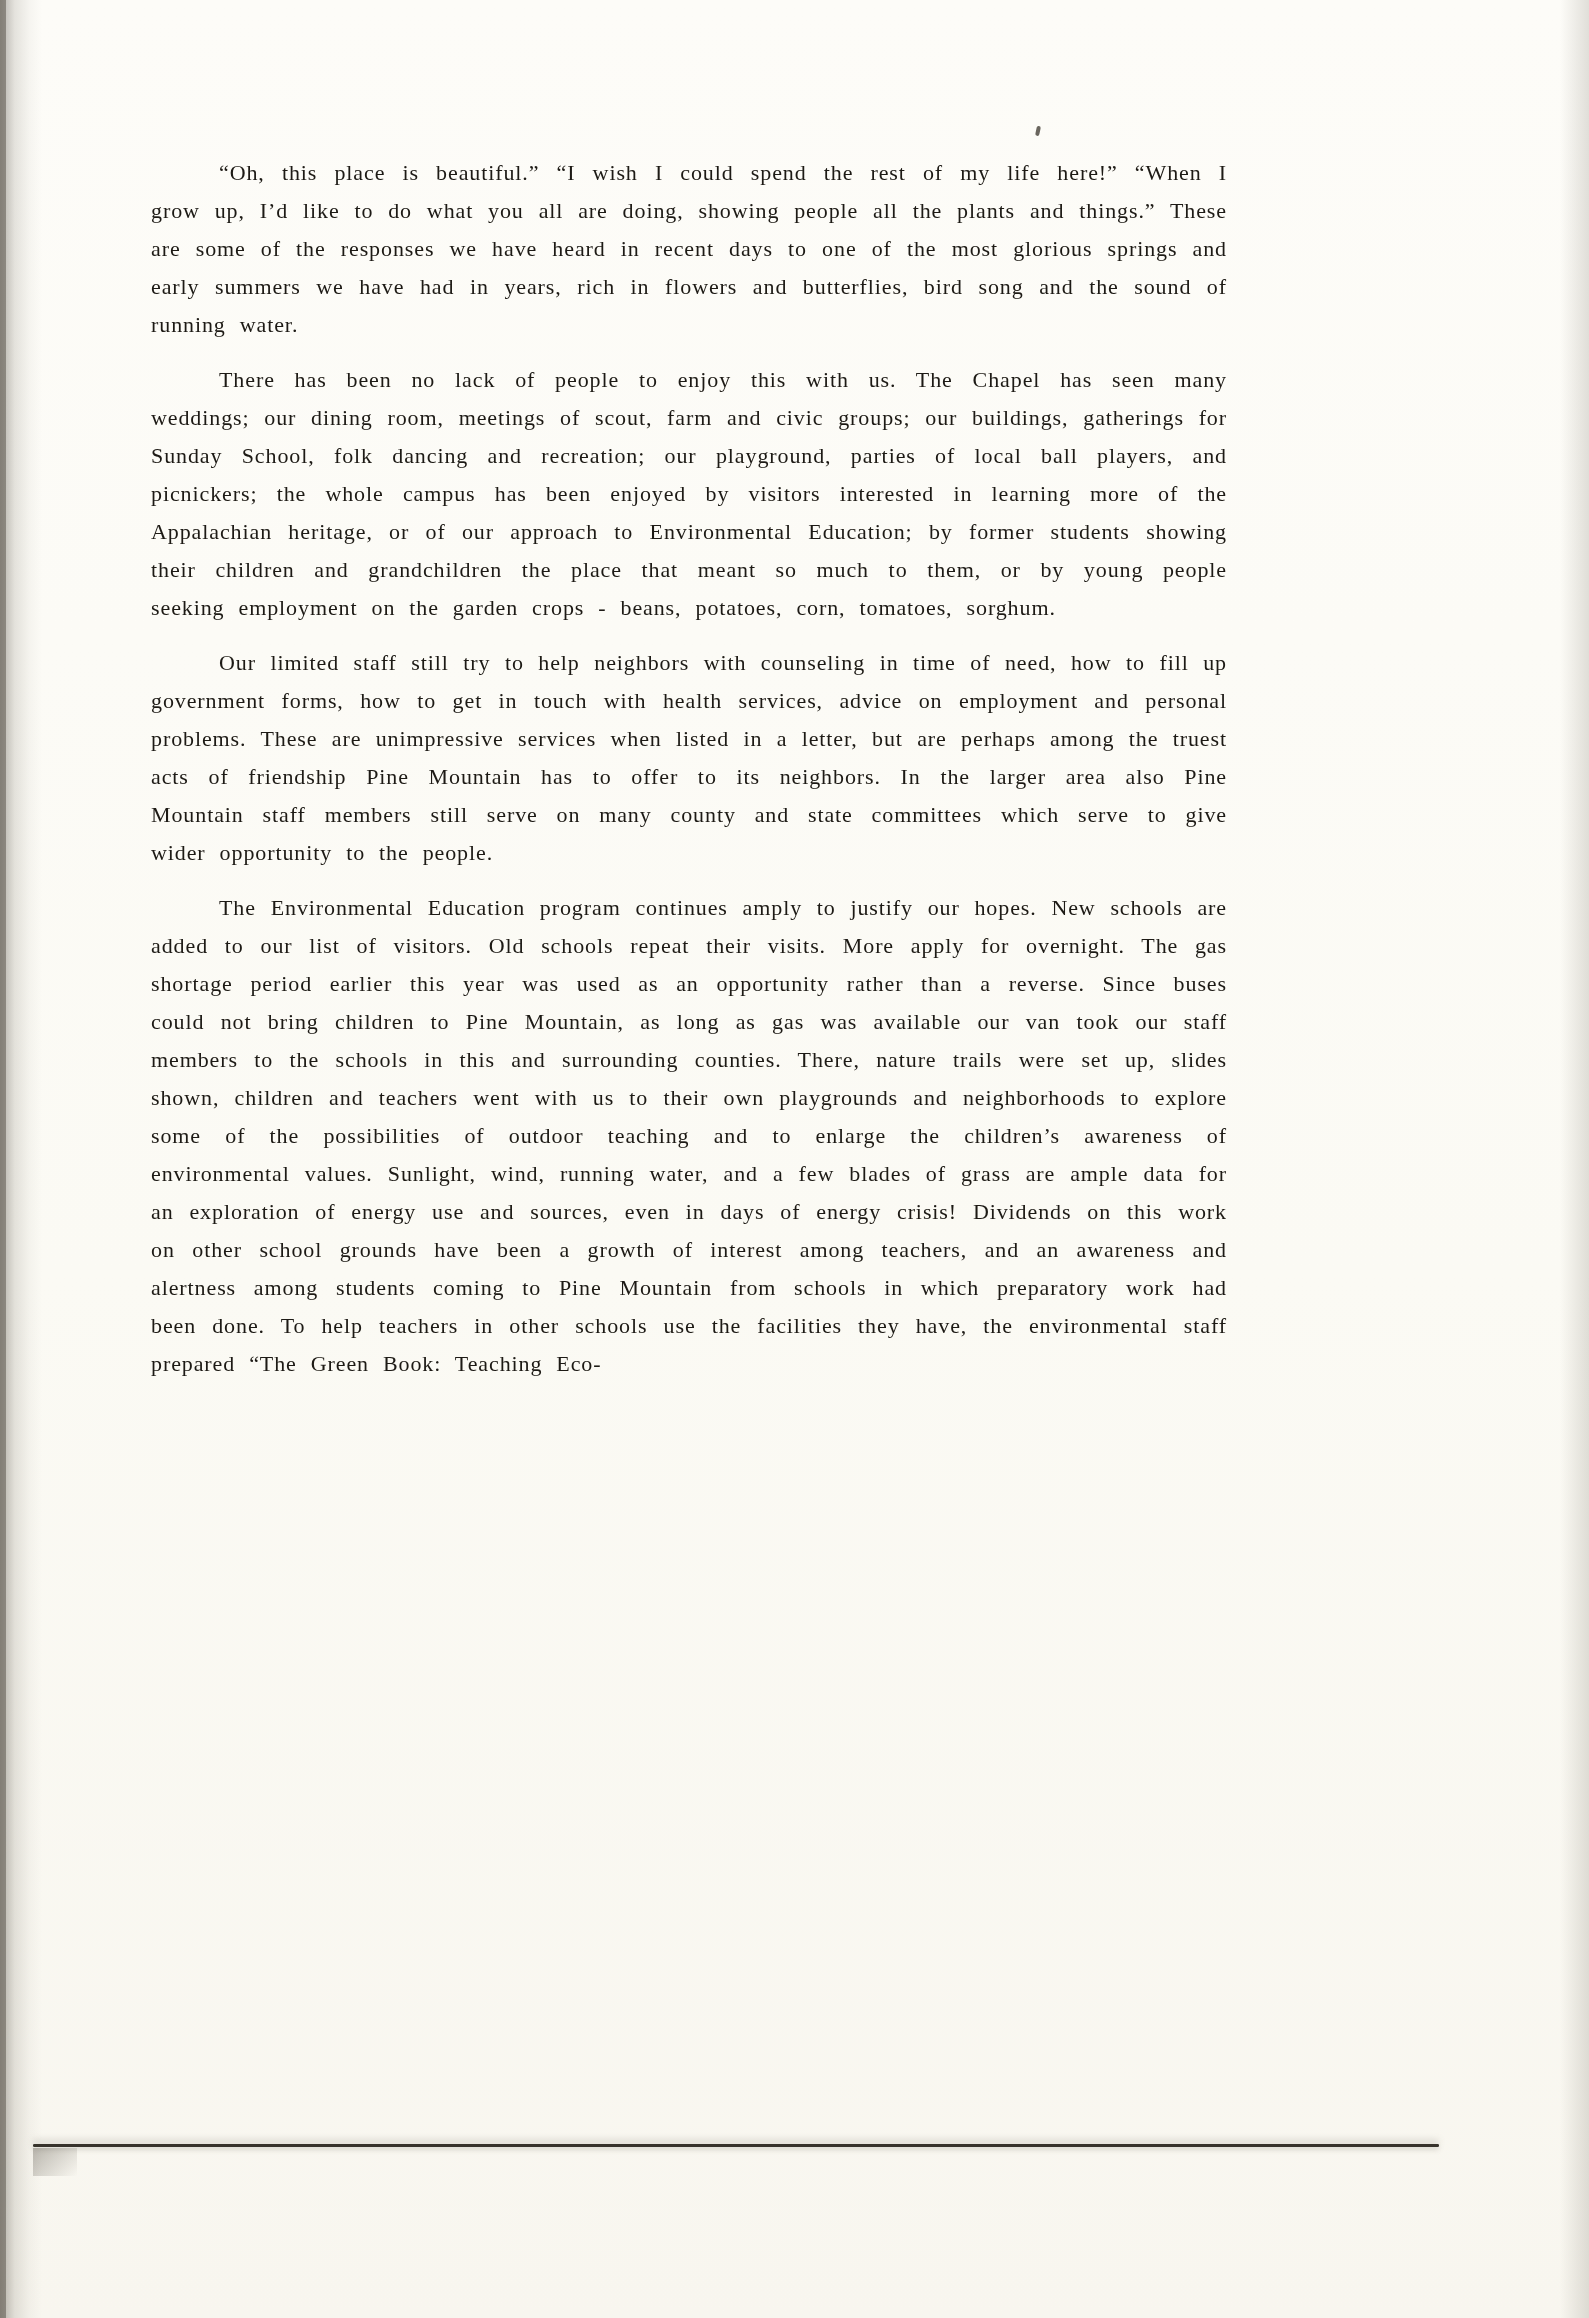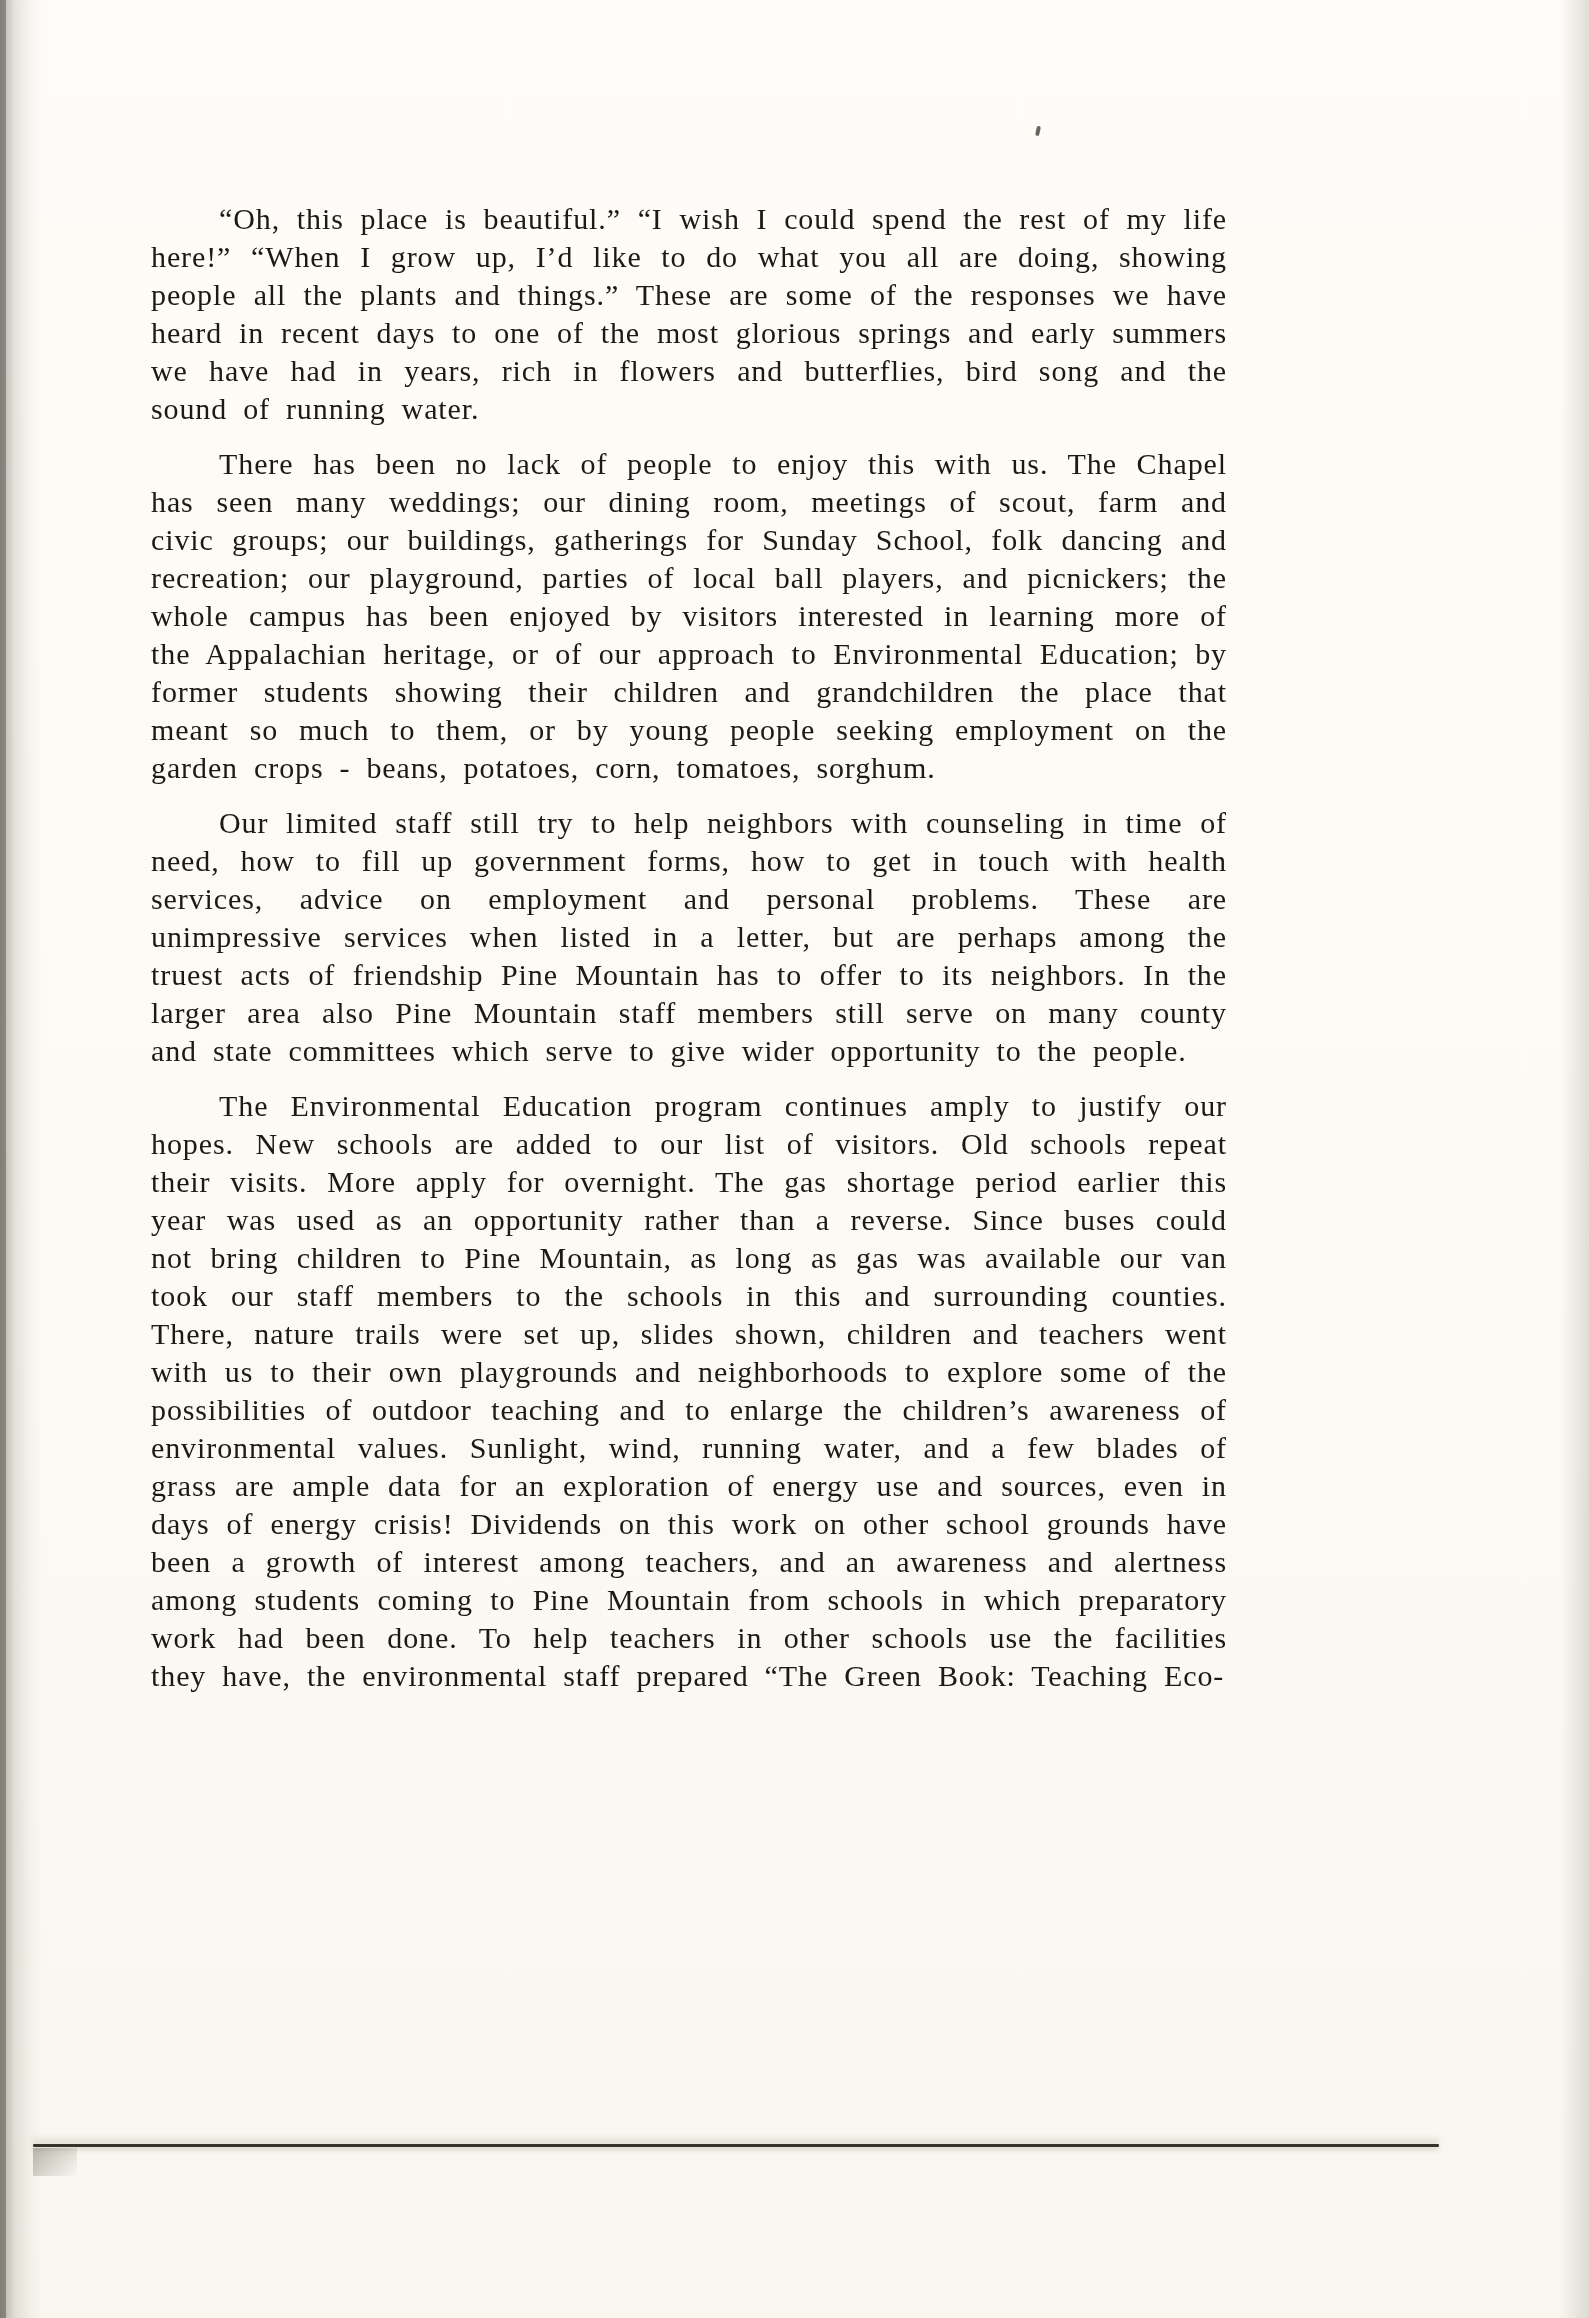--- a/index.html
+++ b/index.html
@@ -46,26 +46,25 @@
     width: 29px;
     background: linear-gradient(to left, rgba(150, 146, 136, 0.28), rgba(150, 146, 136, 0));
     pointer-events: none;
   }
   .text-block {
     position: absolute;
     left: 151px;
     top: 154px;
     width: 1076px;
     color: #1d1a15;
-    font-size: 30px;
+    font-size: 22px;
     line-height: 38px;
     text-align: justify;
     letter-spacing: 0.9px;
     word-spacing: 7.6px;
-    margin-top: 46px;
   }
   .text-block p {
     margin: 0 0 17px 0;
     text-indent: 68px;
   }
   .fold-line {
     position: absolute;
     left: 33px;
     top: 2144px;
     width: 1406px;

